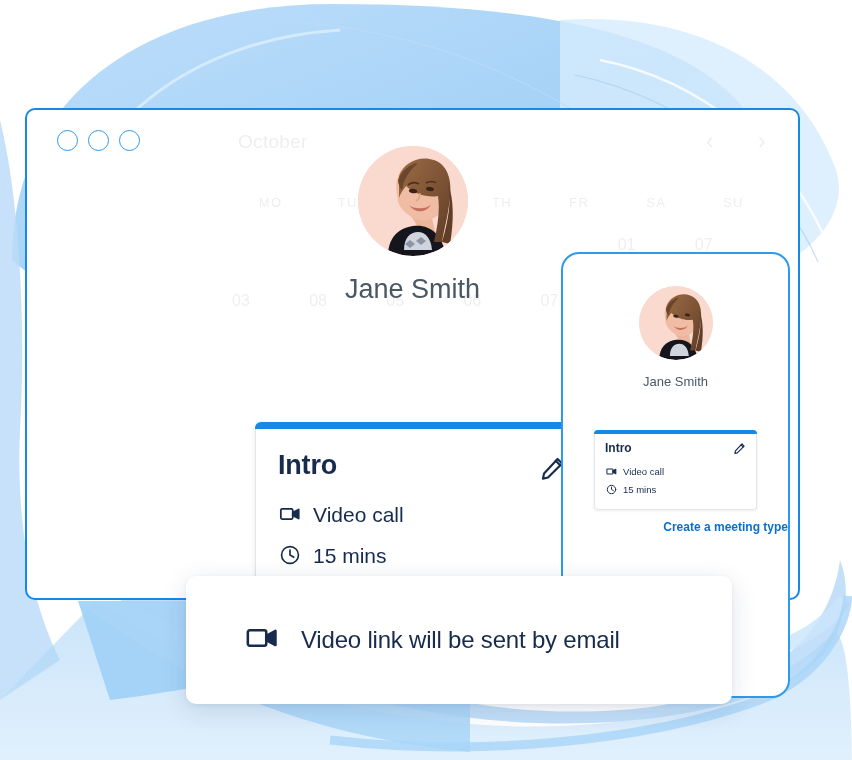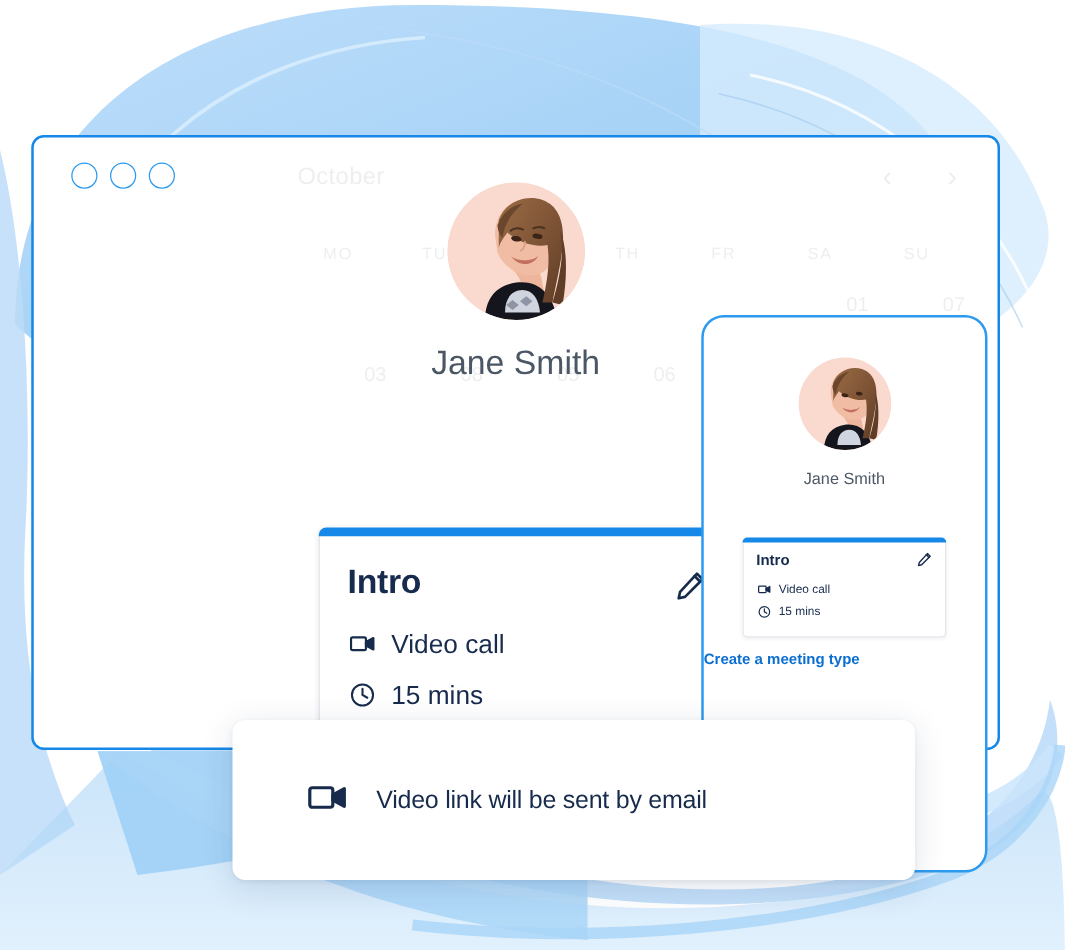--- a/index.html
+++ b/index.html
@@ -51,21 +51,21 @@
     display: flex; align-items: center; justify-content: space-between;
     font-size: 19px; letter-spacing: .3px; padding: 0 6px;
   }
   .cal-nav { display: flex; gap: 44px; font-size: 23px; }
   .cal-dow {
     display: grid; grid-template-columns: repeat(7, 1fr);
     margin-top: 40px; font-size: 13px; letter-spacing: 1.4px; text-align: center;
   }
   .cal-grid {
     display: grid; grid-template-columns: repeat(7, 1fr);
-    row-gap: 38px; margin-top: 26px; font-size: 16px; text-align: right;
+    row-gap: 38px; margin-top: 26px; font-size: 16px; text-align: left;
   }
 
   
   .profile { position: absolute; left: 0; top: 0; width: 100%; text-align: center; }
   .avatar {
     border-radius: 50%;
     background: #fad9ce;
     overflow: hidden;
     display: inline-block;
     position: relative;
@@ -139,38 +139,38 @@
     height: 4px; background: #1588e8; border-radius: 4px 4px 0 0;
   }
   .intro-card-m .card-title-row { padding: 11px 10px 0 10px; }
   .intro-card-m .card-title { font-size: 12px; }
   .intro-card-m .meta-row { font-size: 9.5px; margin: 7px 0 0 10px; }
   .intro-card-m .meta-row:first-of-type { margin-top: 9px; }
   .intro-card-m .meta-ico { width: 12px; margin-right: 6px; }
 
   .create-link-m {
     position: absolute; left: 0; top: 266px; width: 100%;
-    text-align: left; color: #0b6fd1; font-size: 12px; font-weight: 700;
+    text-align: right; color: #0b6fd1; font-size: 12px; font-weight: 700;
     cursor: pointer;
   }
 
   
   .toast {
     position: absolute;
     left: 186px; top: 576px;
     width: 546px; height: 128px;
     background: #ffffff;
     border-radius: 10px;
     box-shadow: 0 6px 26px rgba(25,50,90,.13), 0 1px 4px rgba(25,50,90,.07);
     z-index: 30;
     display: flex; align-items: center;
   }
   .toast-inner { display: flex; align-items: center; margin-left: 59px; }
   .toast-text {
-    font-size: 20px; color: #172b4d; font-weight: 400;
+    font-size: 24px; color: #172b4d; font-weight: 400;
     letter-spacing: -.2px; margin-left: 22px;
   }
 </style>
 </head>
 <body>
 
 <div id="stage">
 
   <div class="blob-layer">
     <svg width="852" height="760" viewBox="0 0 852 760">

